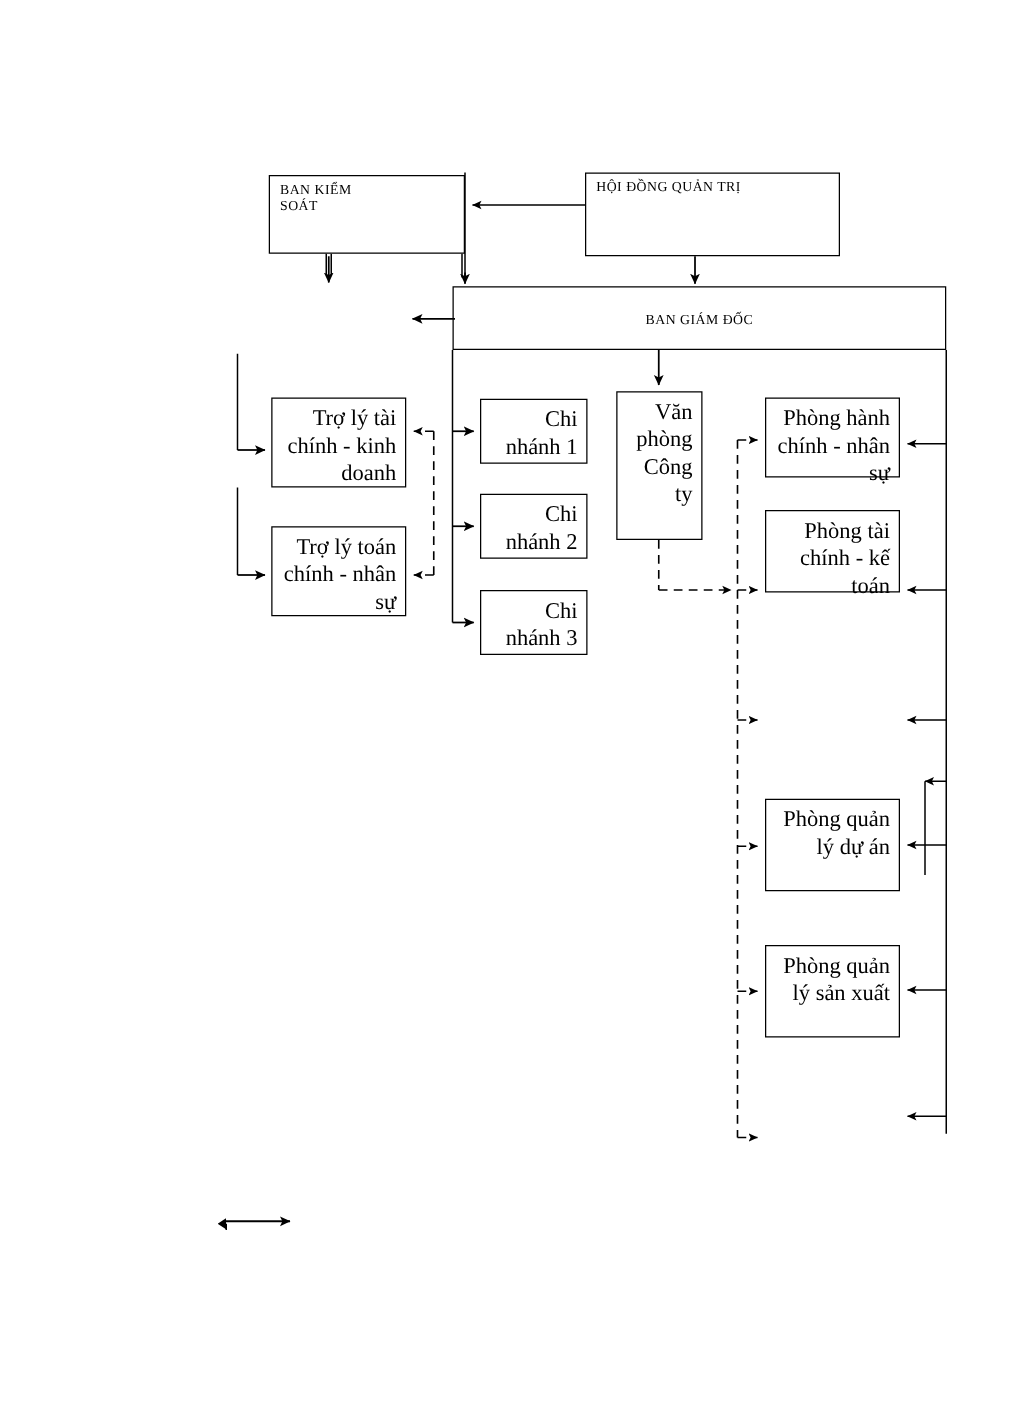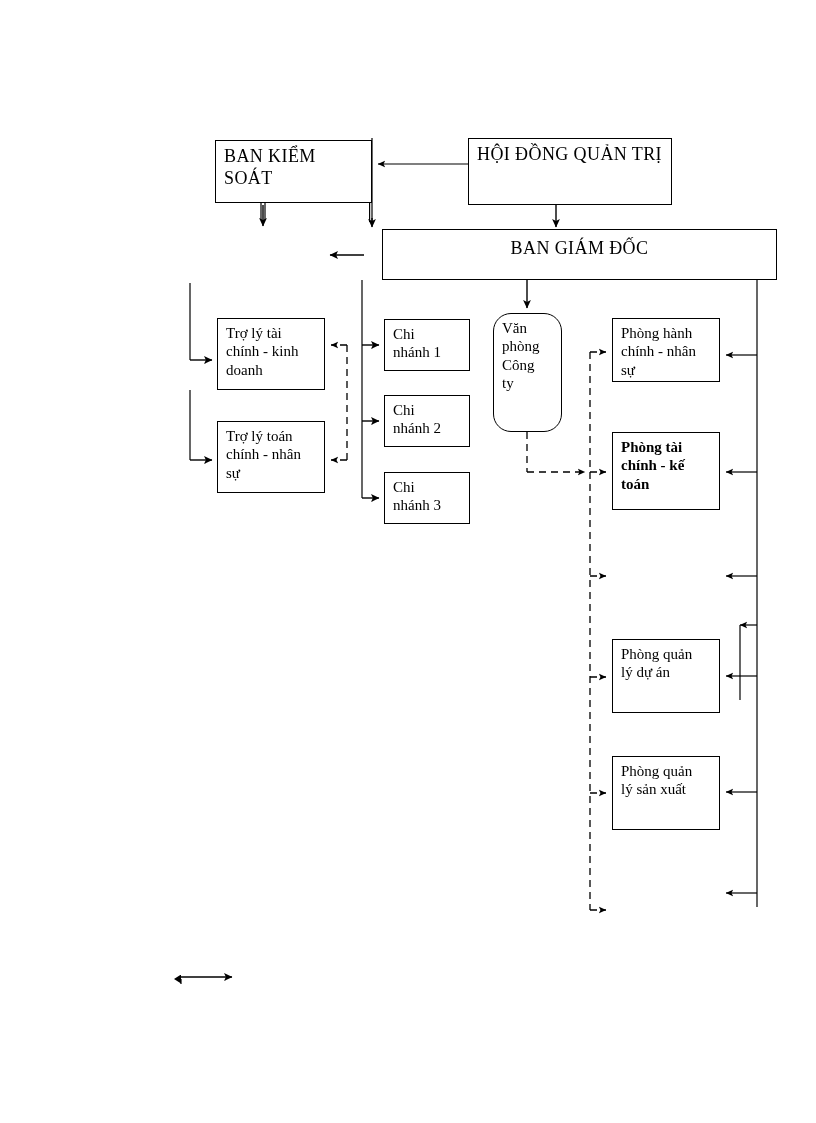--- a/index.html
+++ b/index.html
@@ -30,25 +30,26 @@
     background: transparent;
     color: #000000;
     font-family: "Liberation Serif", "DejaVu Serif", serif;
     line-height: 1.22;
     white-space: pre-line;
   }
   .node-pad {
     padding: 5px 7px 4px 8px;
   }
   .n-top {
-    font-size: 18px;
+    font-size: 11px;
     letter-spacing: 0.4px;
   }
   .n-mid {
-    font-size: 15px;
+    font-size: 18px;
+    text-align: right;
   }
   .n-center {
     display: flex;
     align-items: center;
     justify-content: center;
     text-align: center;
   }
 </style>
 </head>
 <body>
@@ -133,49 +134,49 @@
     </g>
 
   </svg>
 
   <div class="node node-pad n-top" style="left:215px; top:140px; width:157px; height:63px;">BAN KIỂM
 SOÁT</div>
 
   <div class="node node-pad n-top" style="left:468px; top:138px; width:204px; height:67px;">HỘI ĐỒNG QUẢN  TRỊ</div>
 
 
-  <div class="node n-center n-top" style="left:362px; top:229px; width:395px; height:51px; align-items:flex-start; padding-top:8px;margin-left:20px;">BAN GIÁM ĐỐC</div>
+  <div class="node n-center n-top" style="left:362px; top:229px; width:395px; height:51px; align-items:flex-start; padding-top:20px;">BAN GIÁM ĐỐC</div>
 
   <div class="node node-pad n-mid" style="left:217px; top:318px; width:108px; height:72px;">Trợ lý tài
 chính - kinh
 doanh</div>
 
   <div class="node node-pad n-mid" style="left:217px; top:421px; width:108px; height:72px;">Trợ lý toán
 chính - nhân
 sự</div>
 
   <div class="node node-pad n-mid" style="left:384px; top:319px; width:86px; height:52px;">Chi
 nhánh  1</div>
 
   <div class="node node-pad n-mid" style="left:384px; top:395px; width:86px; height:52px;">Chi
 nhánh 2</div>
 
   <div class="node node-pad n-mid" style="left:384px; top:472px; width:86px; height:52px;">Chi
 nhánh 3</div>
 
-  <div class="node node-pad n-mid" style="left:493px; top:313px; width:69px; height:119px;border-radius:18px;">Văn
+  <div class="node node-pad n-mid" style="left:493px; top:313px; width:69px; height:119px;">Văn
 phòng
 Công
 ty</div>
 
   <div class="node node-pad n-mid" style="left:612px; top:318px; width:108px; height:64px;">Phòng hành
 chính - nhân
 sự</div>
 
-  <div class="node node-pad n-mid" style="left:612px; top:432px; width:108px; height:78px;font-weight:bold;">Phòng tài
+  <div class="node node-pad n-mid" style="left:612px; top:408px; width:108px; height:66px;">Phòng tài
 chính  - kế
 toán</div>
 
 
   <div class="node node-pad n-mid" style="left:612px; top:639px; width:108px; height:74px;">Phòng quản
 lý dự án</div>
 
   <div class="node node-pad n-mid" style="left:612px; top:756px; width:108px; height:74px;">Phòng quản
 lý sản xuất</div>
 

